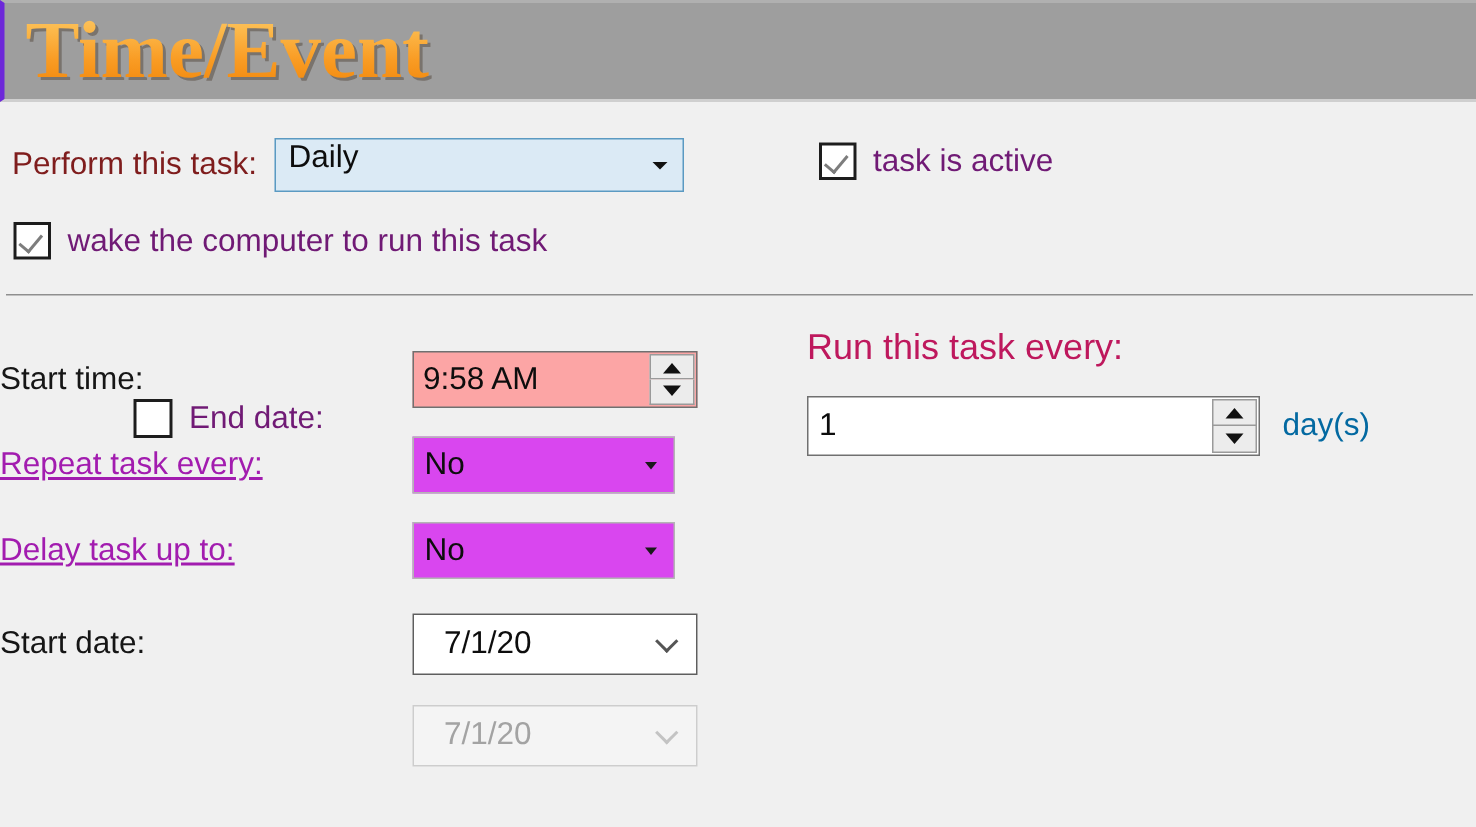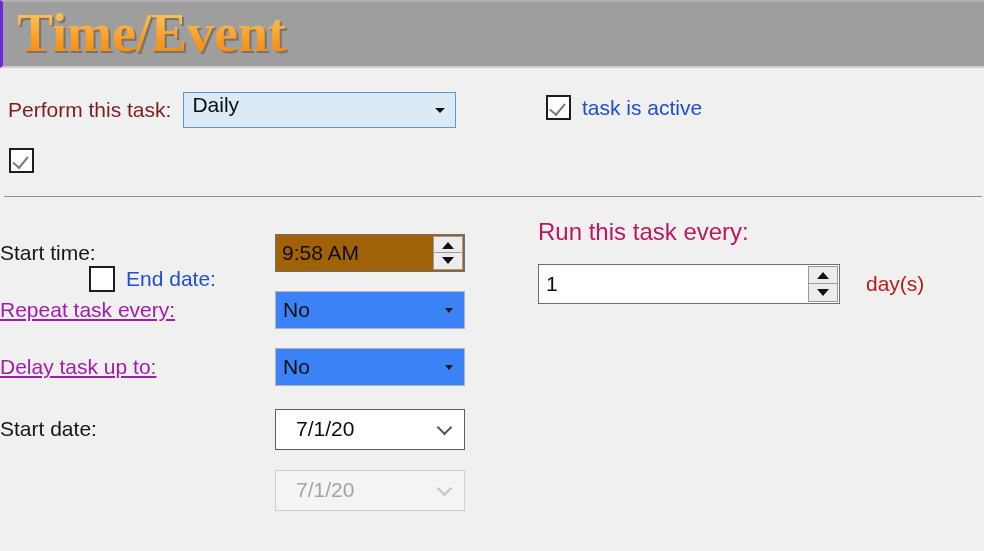--- a/index.html
+++ b/index.html
@@ -135,21 +135,21 @@
     left: 5px;
     top: 3px;
     width: 7px;
     height: 13px;
     border-right: 2px solid #7d7d7d;
     border-bottom: 2px solid #7d7d7d;
     transform: rotate(40deg);
   }
   .chk-label {
     font-size: 21px;
-    color: #1d4ed8;
+    color: #701a75;
     margin-left: 11px;
     white-space: nowrap;
   }
 
   .active-row {
     position: absolute;
     left: 546px;
     top: 95px;
   }
   .wake-row {
@@ -190,21 +190,21 @@
     white-space: nowrap;
   }
 
   
   .spinner {
     position: absolute;
     left: 275px;
     width: 190px;
     height: 38px;
     box-sizing: border-box;
-    background: #a16207;
+    background: #fca5a5;
     border: 1px solid #707070;
     display: flex;
     align-items: center;
   }
   .spinner .sp-text {
     font-size: 21px;
     color: #0d0d0d;
     padding-left: 6px;
   }
   .sp-buttons {
@@ -244,24 +244,24 @@
   .sp-btn.down .arw {
     margin-left: -6px;
     margin-top: -4px;
     border-top: 7px solid #111111;
   }
 
   
   .combo-dis {
     position: absolute;
     left: 275px;
-    width: 190px;
+    width: 175px;
     height: 38px;
     box-sizing: border-box;
-    background: #3b82f6;
+    background: #d946ef;
     border: 1px solid #b4b4b4;
     display: flex;
     align-items: center;
   }
   .combo-dis .combo-text {
     font-size: 21px;
     color: #0d0d0d;
     padding-left: 7px;
   }
   .tri-down-sm {
@@ -363,22 +363,22 @@
     display: flex;
     align-items: center;
   }
   .spinner-wide .sp-text {
     font-size: 21px;
     color: #0d0d0d;
     padding-left: 7px;
   }
   .days-label {
     font-size: 21px;
-    color: #b91c1c;
-    margin-left: 26px;
+    color: #0369a1;
+    margin-left: 15px;
     white-space: nowrap;
   }
 </style>
 </head>
 <body>
 
 <div class="banner">
   <div class="banner-title-shadow">Time/Event</div>
   <div class="banner-title">Time/Event</div>
 </div>
@@ -391,20 +391,21 @@
   </div>
 </div>
 
 <div class="chk-row active-row">
   <span class="checkbox checked"></span>
   <span class="chk-label">task is active</span>
 </div>
 
 <div class="chk-row wake-row">
   <span class="checkbox checked"></span>
+  <span class="chk-label">wake the computer to run this task</span>
 </div>
 
 <div class="divider"></div>
 
 <div class="form-left">
 
   <div class="frow" style="top:22px;">
     <span class="flabel-wrap lbl">Start time:</span>
     <div class="spinner">
       <span class="sp-text">9:58 AM</span>

